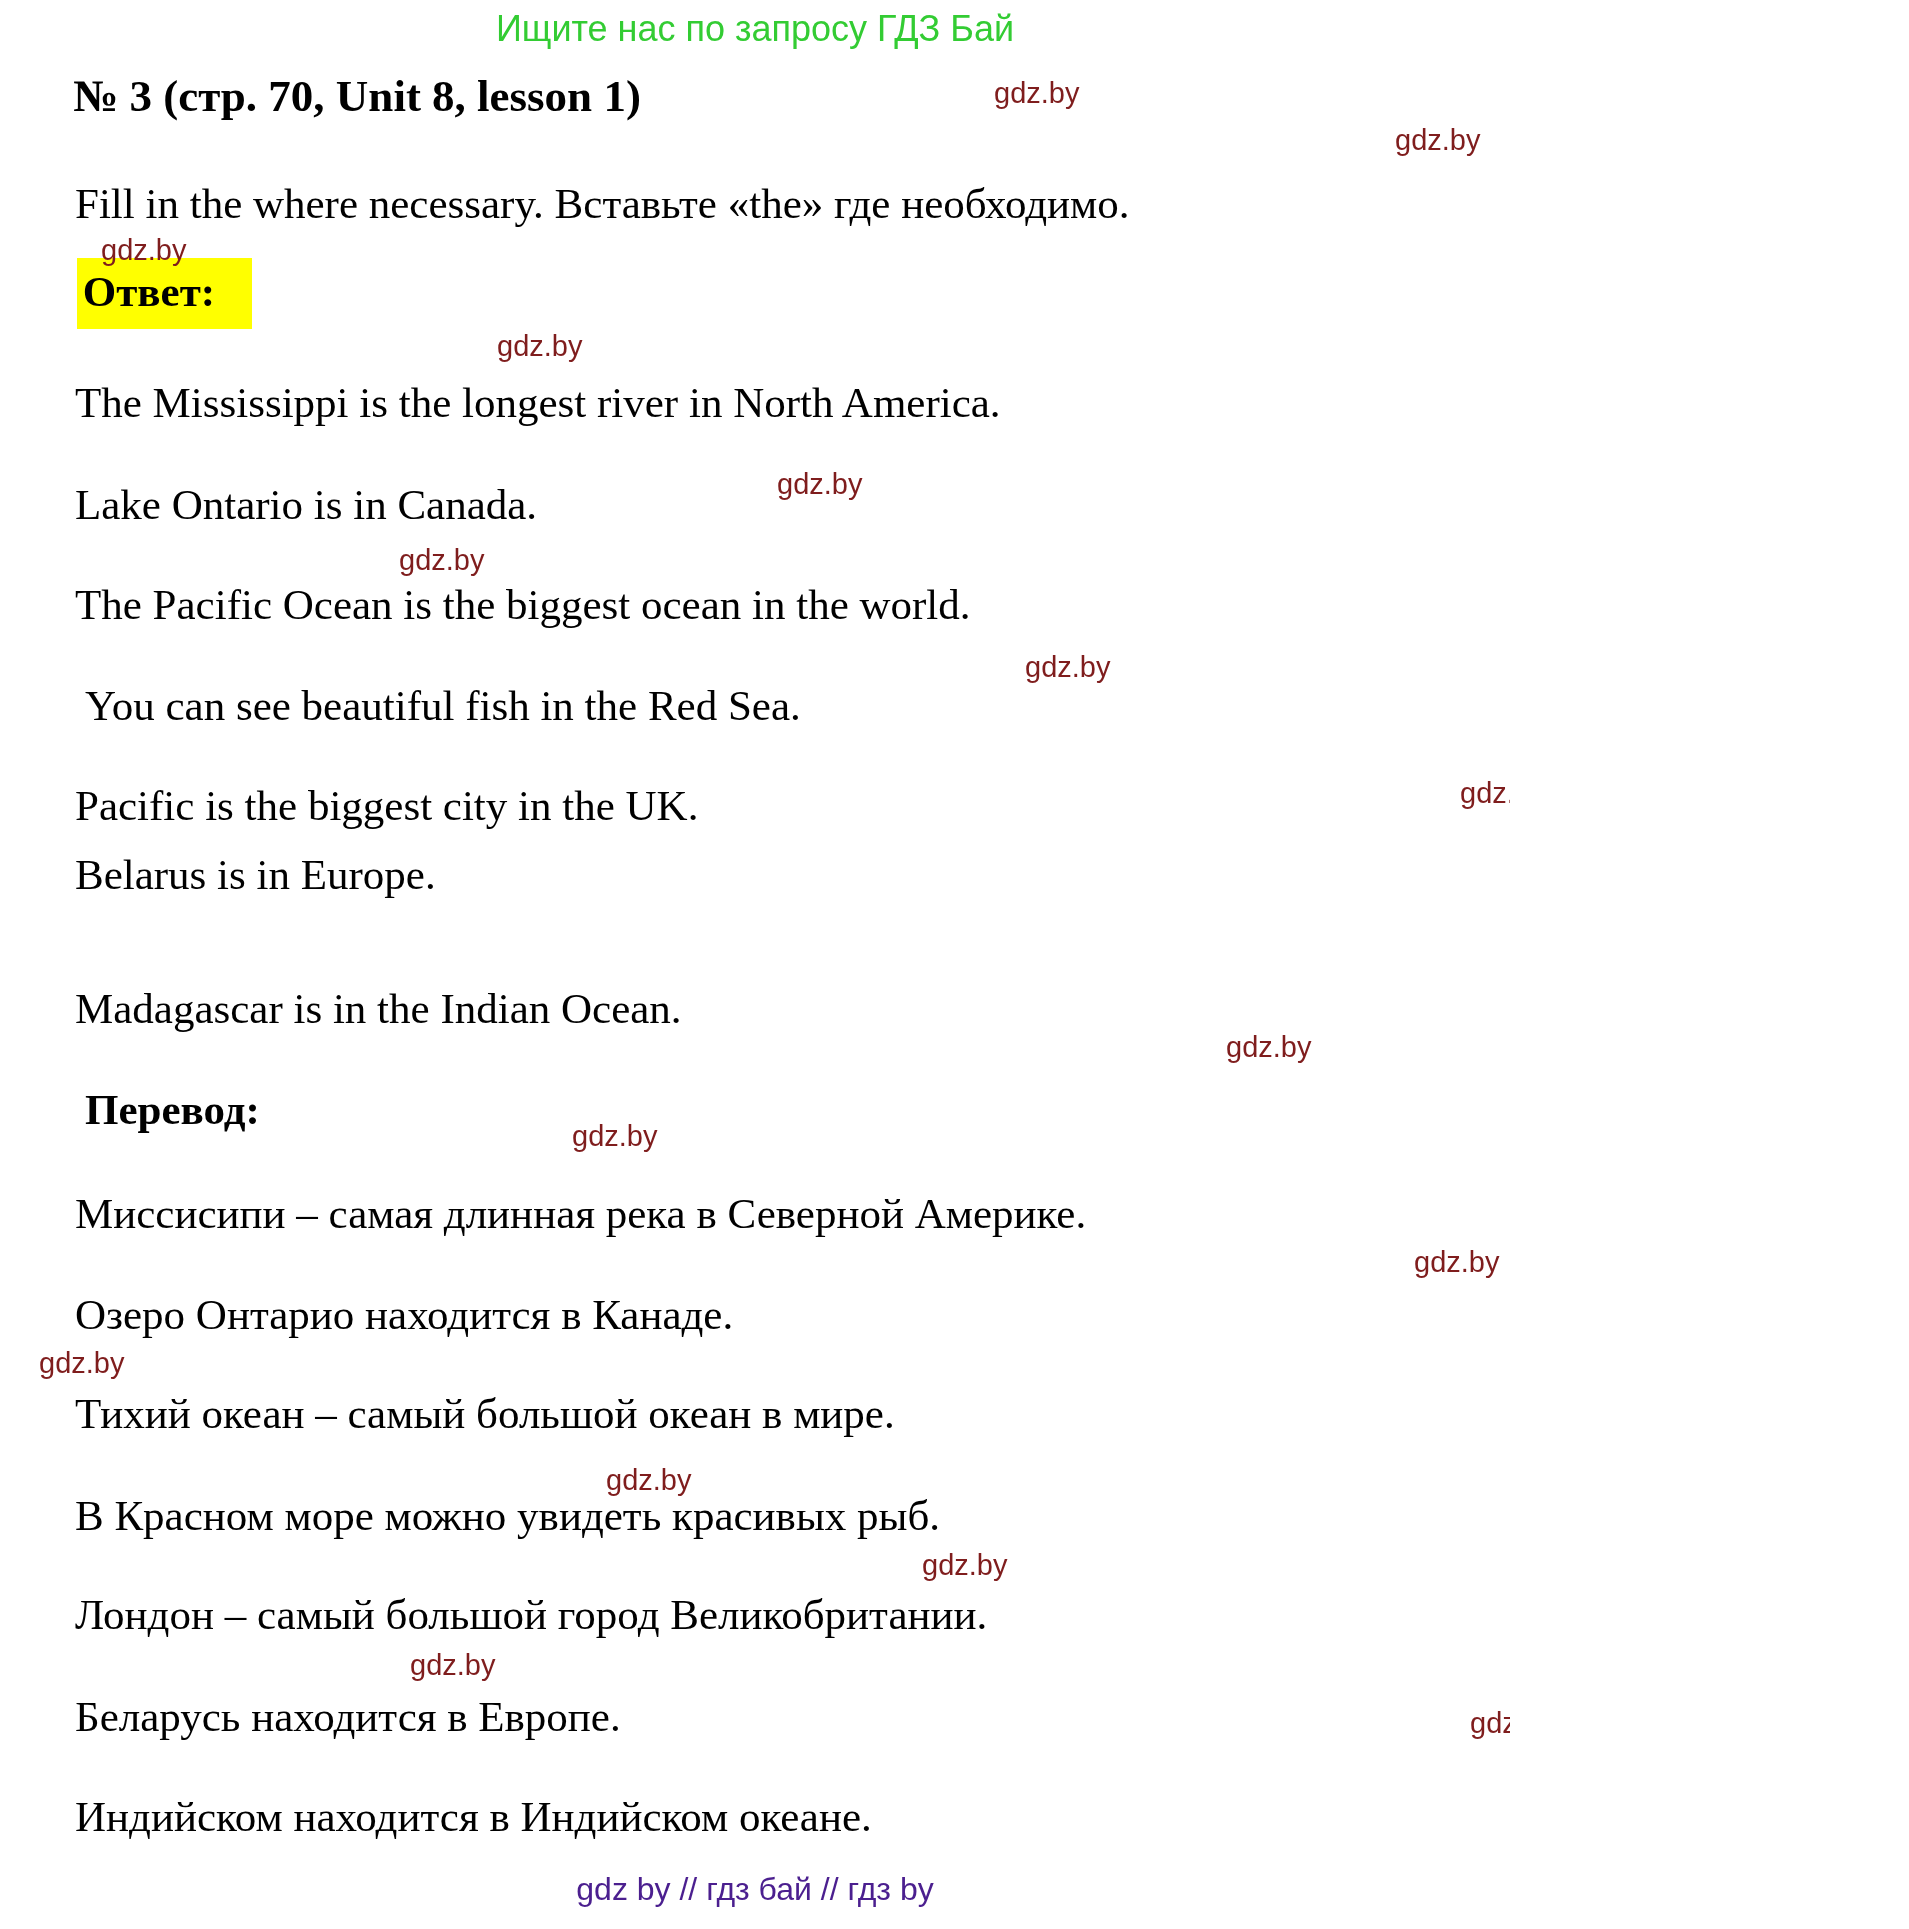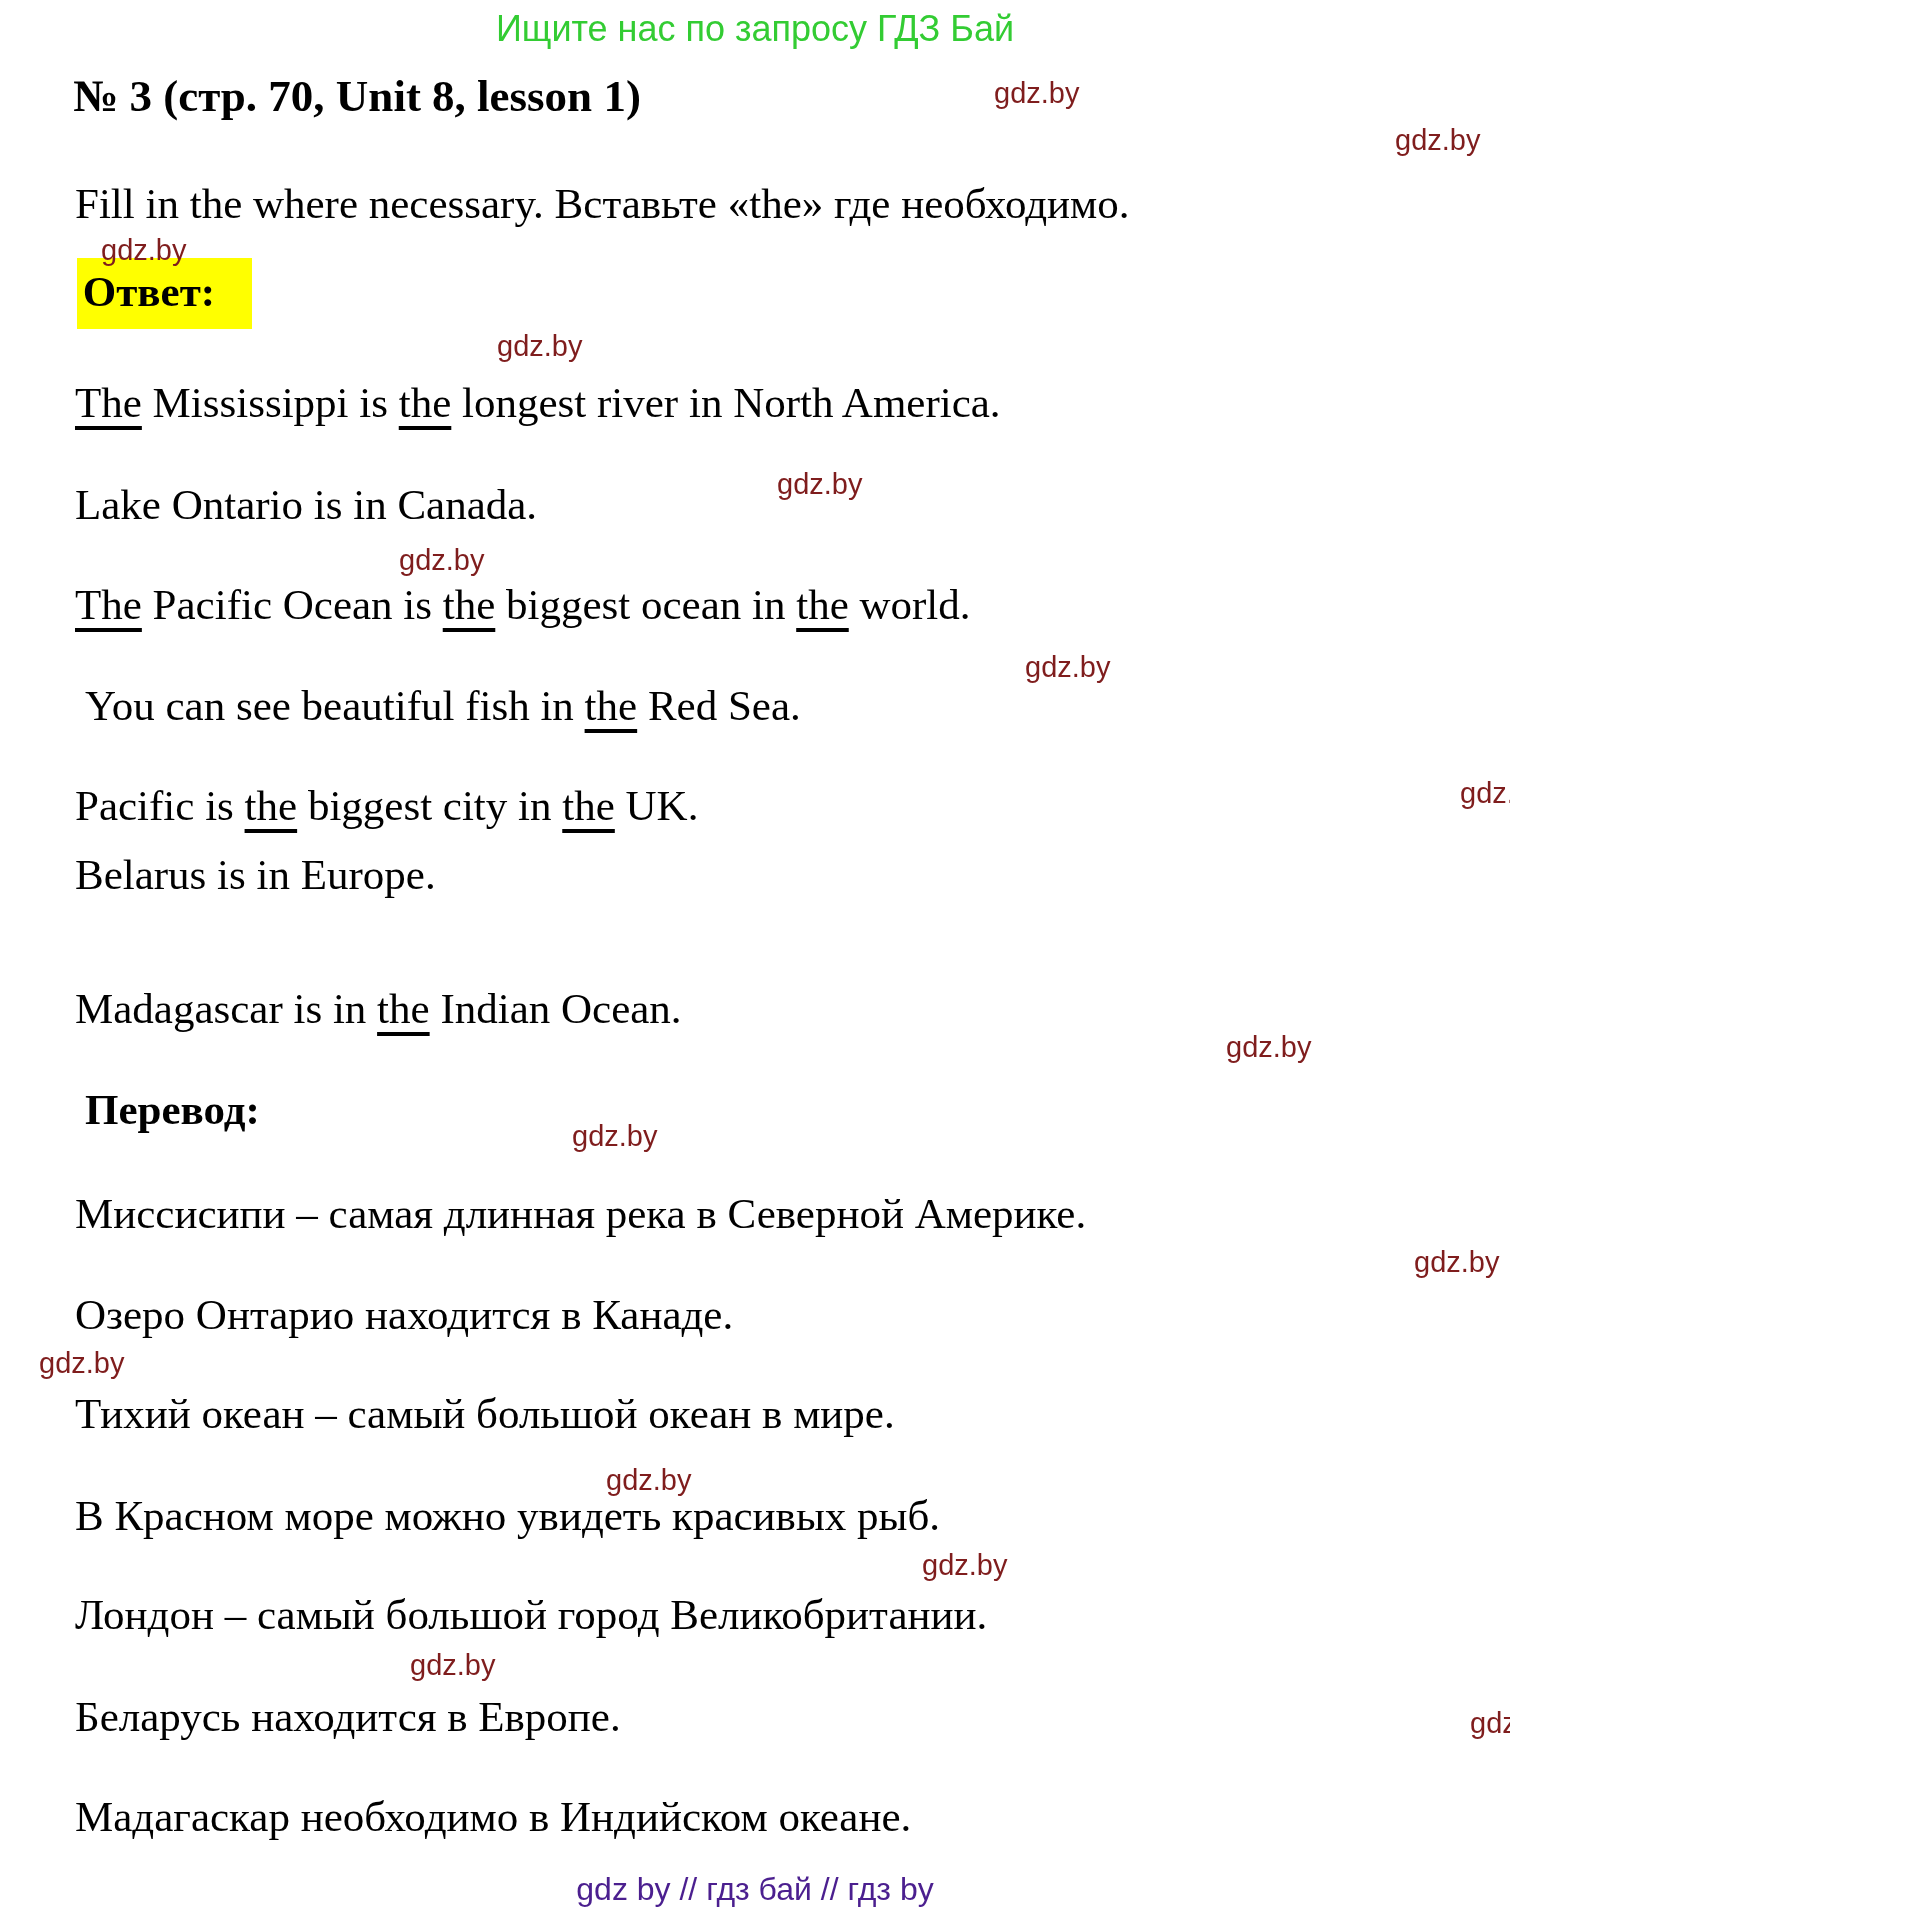--- a/index.html
+++ b/index.html
@@ -39,21 +39,20 @@
     white-space: nowrap;
   }
   .label {
     font-weight: bold;
   }
   .hl {
     background: #ffff00;
     padding: 9.7px 37px 13.5px 5.8px;
   }
   .u {
-    text-decoration: underline;
     text-decoration-thickness: 3.9px;
     text-underline-offset: 8.7px;
   }
   .wm {
     position: absolute;
     font-family: "Liberation Sans", sans-serif;
     font-size: 29px;
     color: #7f1d1d;
     white-space: nowrap;
   }
@@ -91,21 +90,21 @@
   <div class="line" style="top:984px;"><span>Madagascar is in </span><span class="u">the</span><span> Indian Ocean.</span></div>
 
   <div class="line label" style="top:1085px;margin-left:10px;">Перевод:</div>
 
   <div class="line" style="top:1189px;">Миссисипи – самая длинная река в Северной Америке.</div>
   <div class="line" style="top:1290px;">Озеро Онтарио находится в Канаде.</div>
   <div class="line" style="top:1389px;">Тихий океан – самый большой океан в мире.</div>
   <div class="line" style="top:1491px;text-align:right;">В Красном море можно увидеть красивых рыб.</div>
   <div class="line" style="top:1590px;">Лондон – самый большой город Великобритании.</div>
   <div class="line" style="top:1692px;">Беларусь находится в Европе.</div>
-  <div class="line" style="top:1792px;">Мадагаскар необходимо в Индийском океане.</div>
+  <div class="line" style="top:1792px;">Индийском находится в Индийском океане.</div>
 
   <div class="wm" style="left:994px; top:77px;">gdz.by</div>
   <div class="wm" style="left:1395px; top:124px;">gdz.by</div>
   <div class="wm" style="left:101px;  top:234px;">gdz.by</div>
   <div class="wm" style="left:497px;  top:330px;">gdz.by</div>
   <div class="wm" style="left:777px;  top:468px;">gdz.by</div>
   <div class="wm" style="left:399px;  top:544px;">gdz.by</div>
   <div class="wm" style="left:1025px; top:651px;">gdz.by</div>
   <div class="wm" style="left:1460px; top:777px;">gdz.by</div>
   <div class="wm" style="left:1226px; top:1031px;">gdz.by</div>

